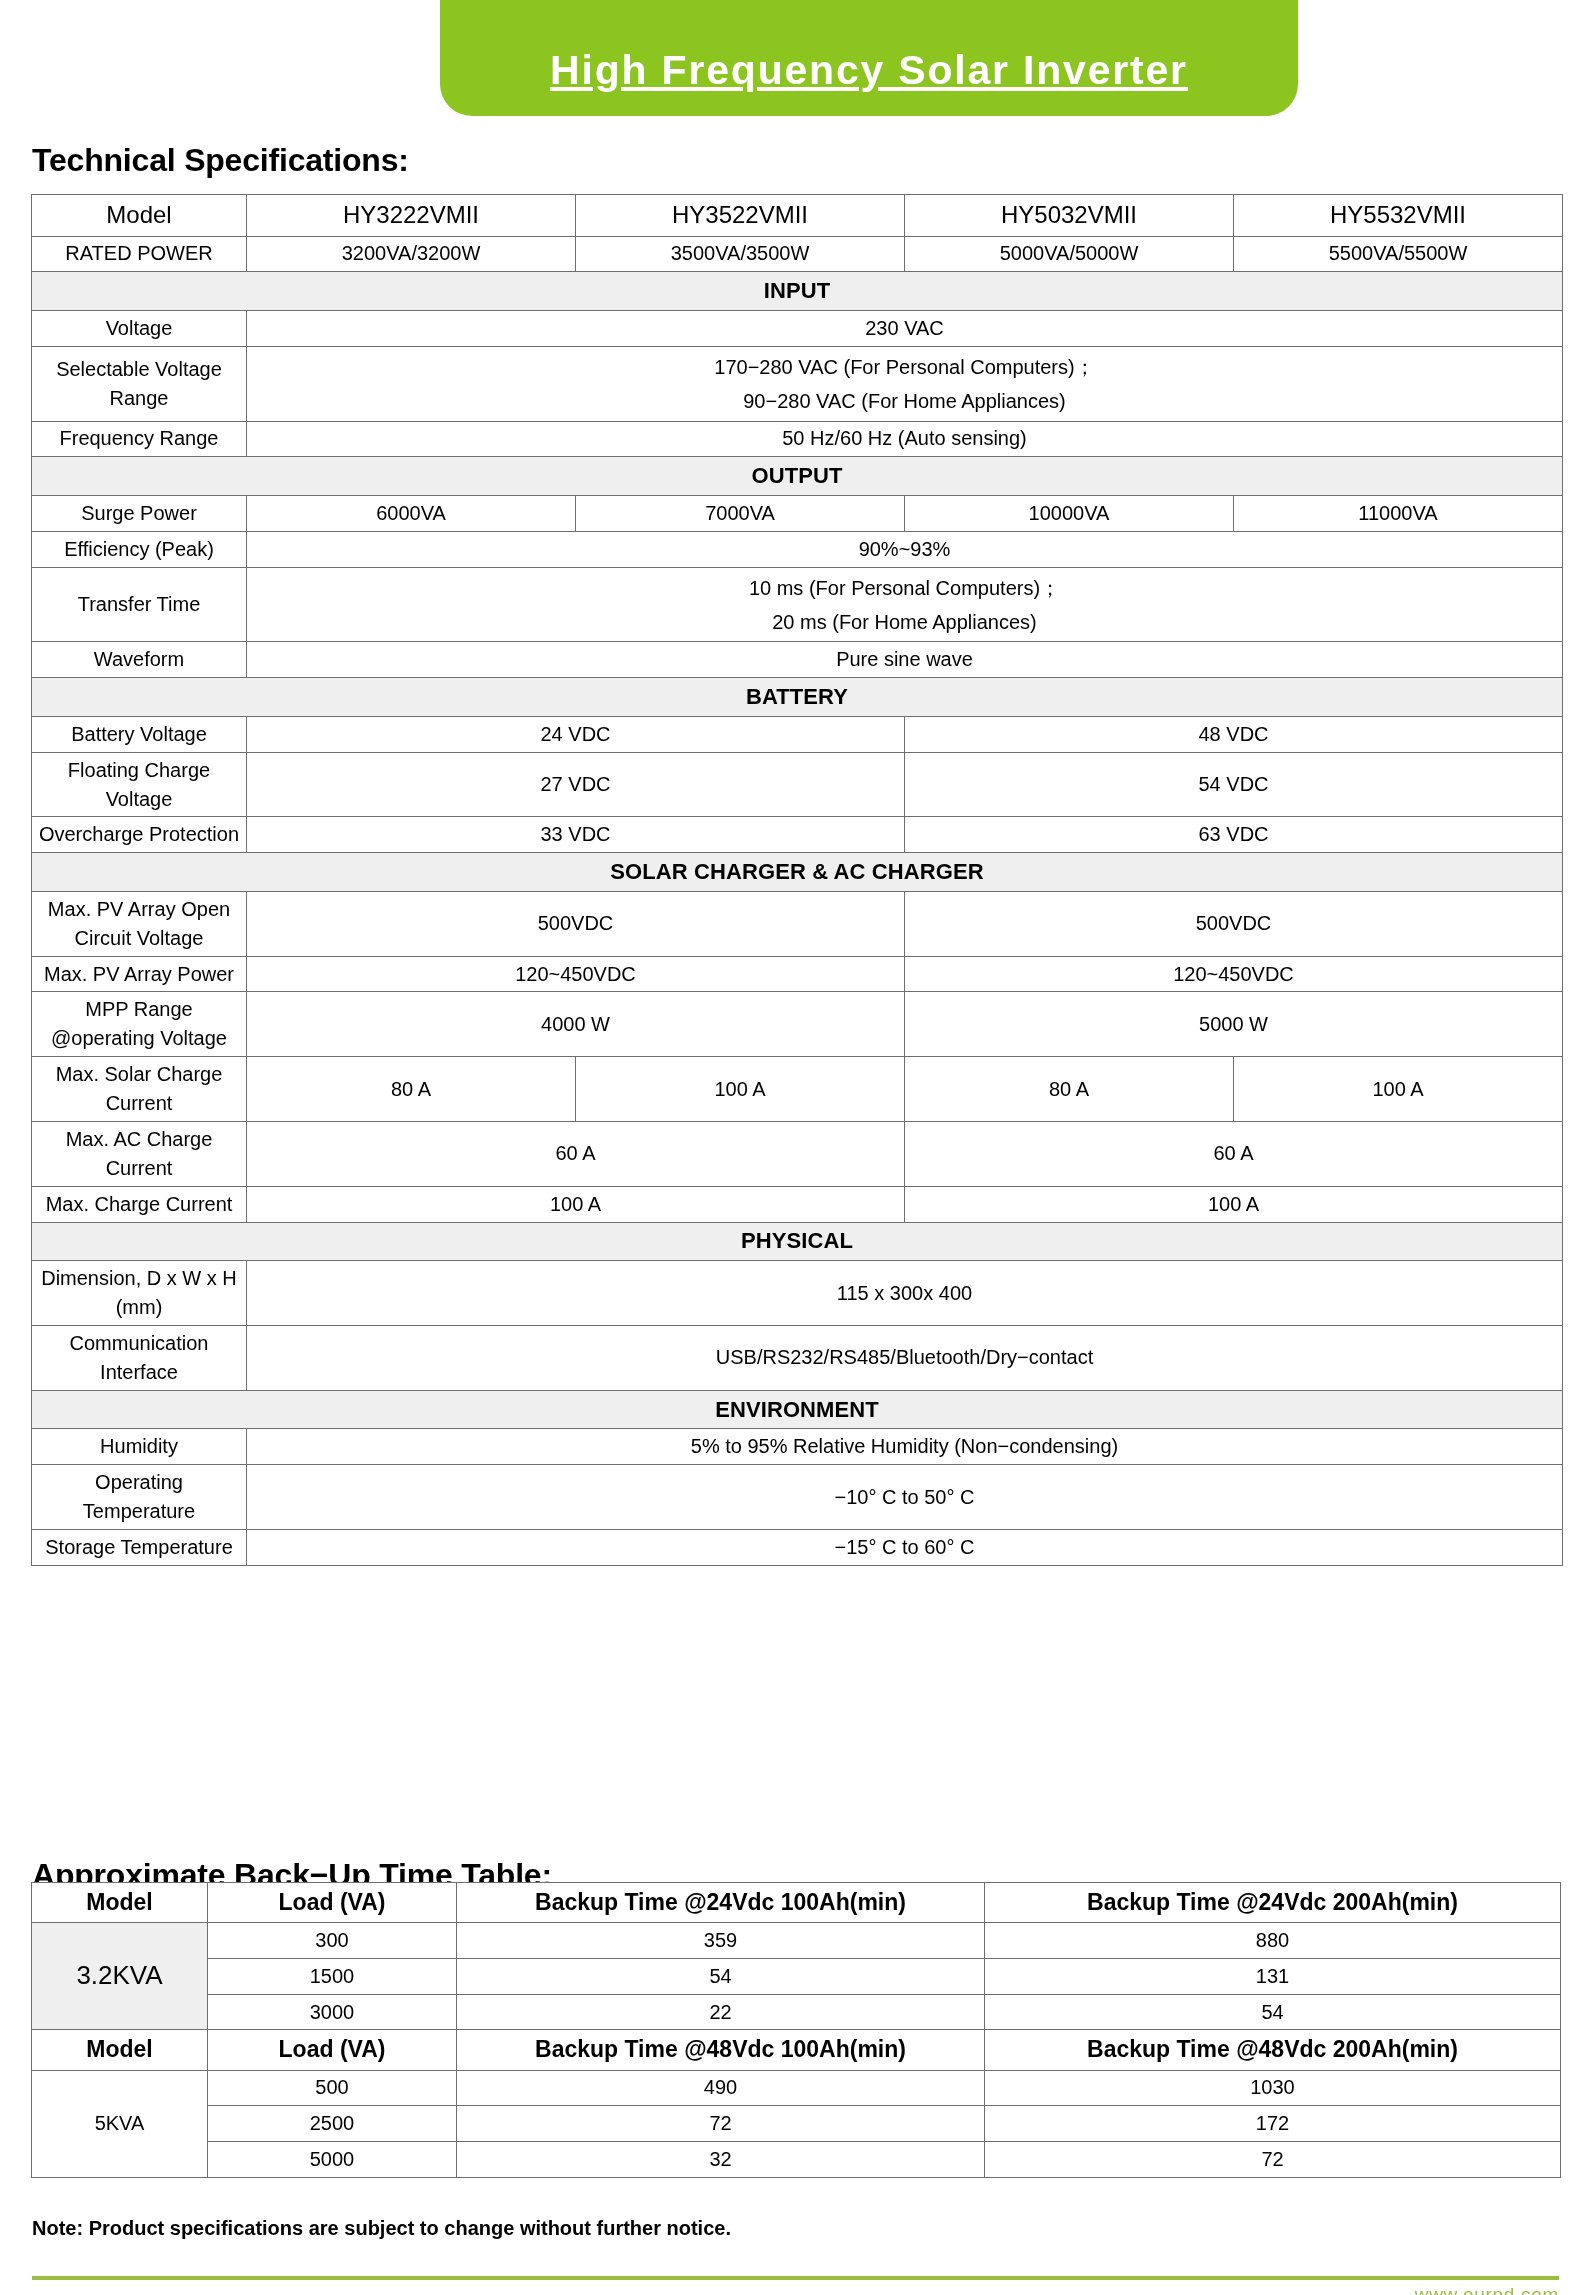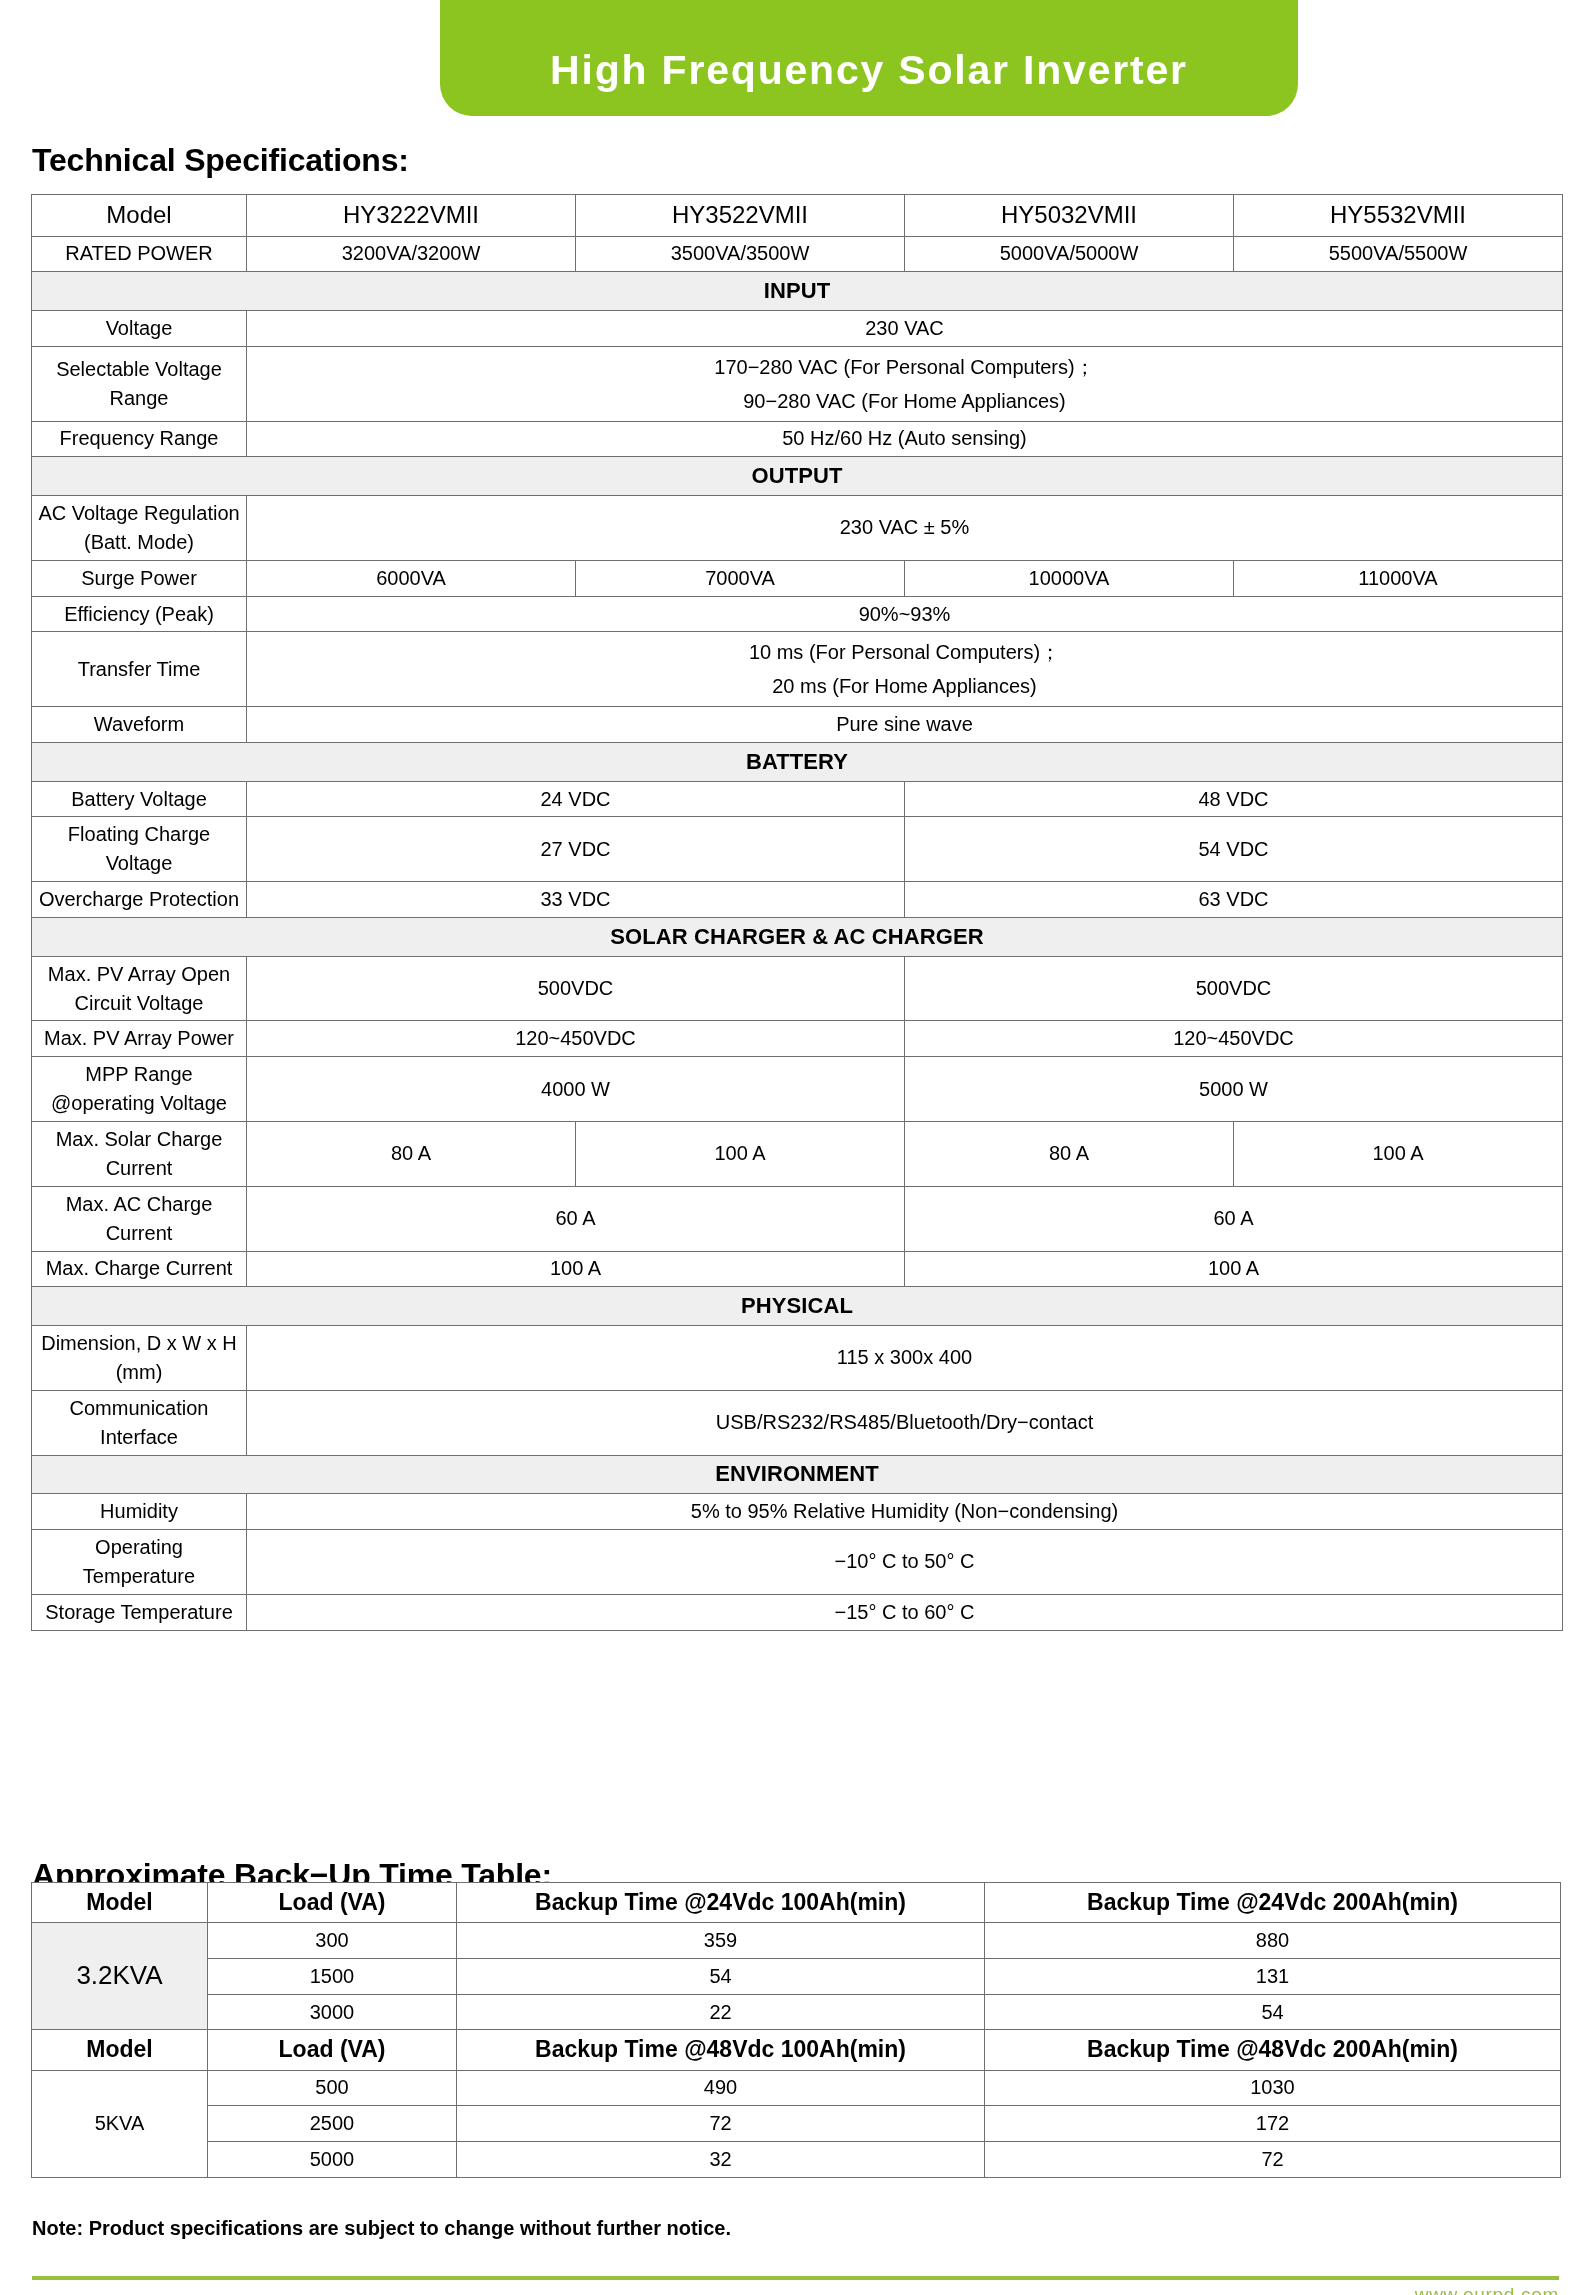--- a/index.html
+++ b/index.html
@@ -33,20 +33,21 @@
     align-items: flex-end;
     justify-content: center;
     padding-bottom: 22px;
   }
   .banner-title {
     color: #FFFFFF;
     font-size: 41px;
     font-weight: bold;
     letter-spacing: 1.8px;
     white-space: nowrap;
+    text-decoration: underline;
   }
 
   
   .section-heading {
     font-size: 32px;
     font-weight: bold;
     color: #000;
     letter-spacing: -0.2px;
   }
   #spec-heading { position: absolute; left: 32px; top: 142px; }
@@ -169,24 +170,20 @@
     </tr>
     <tr>
       <td style="height:35px">Frequency Range</td>
       <td colspan="4">50 Hz/60 Hz (Auto sensing)</td>
     </tr>
 
     <tr class="section-row">
       <td colspan="5" style="height:37px">OUTPUT</td>
     </tr>
     <tr>
-      <td style="height:35px">AC Voltage Regulation (Batt. Mode)</td>
-      <td colspan="4">230 VAC ± 5%</td>
-    </tr>
-    <tr>
       <td style="height:35px">Surge Power</td>
       <td>6000VA</td>
       <td>7000VA</td>
       <td>10000VA</td>
       <td>11000VA</td>
     </tr>
     <tr>
       <td style="height:35px">Efficiency (Peak)</td>
       <td colspan="4">90%~93%</td>
     </tr>

